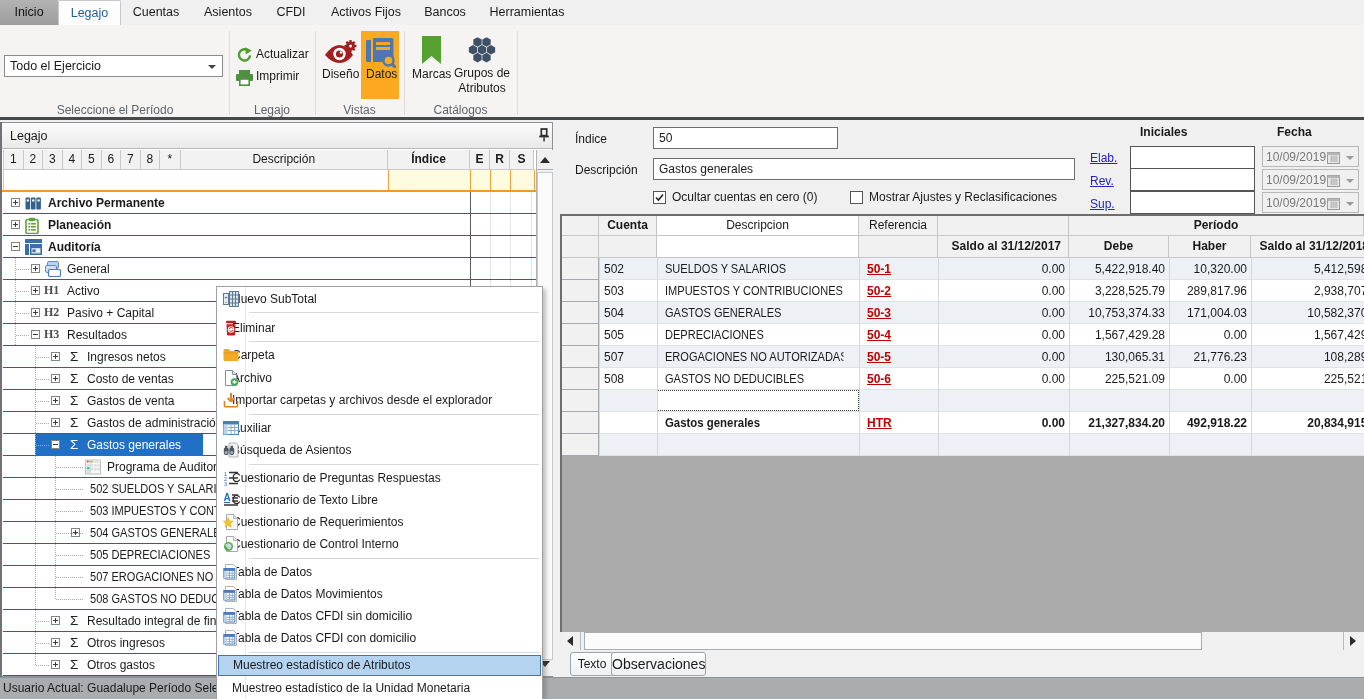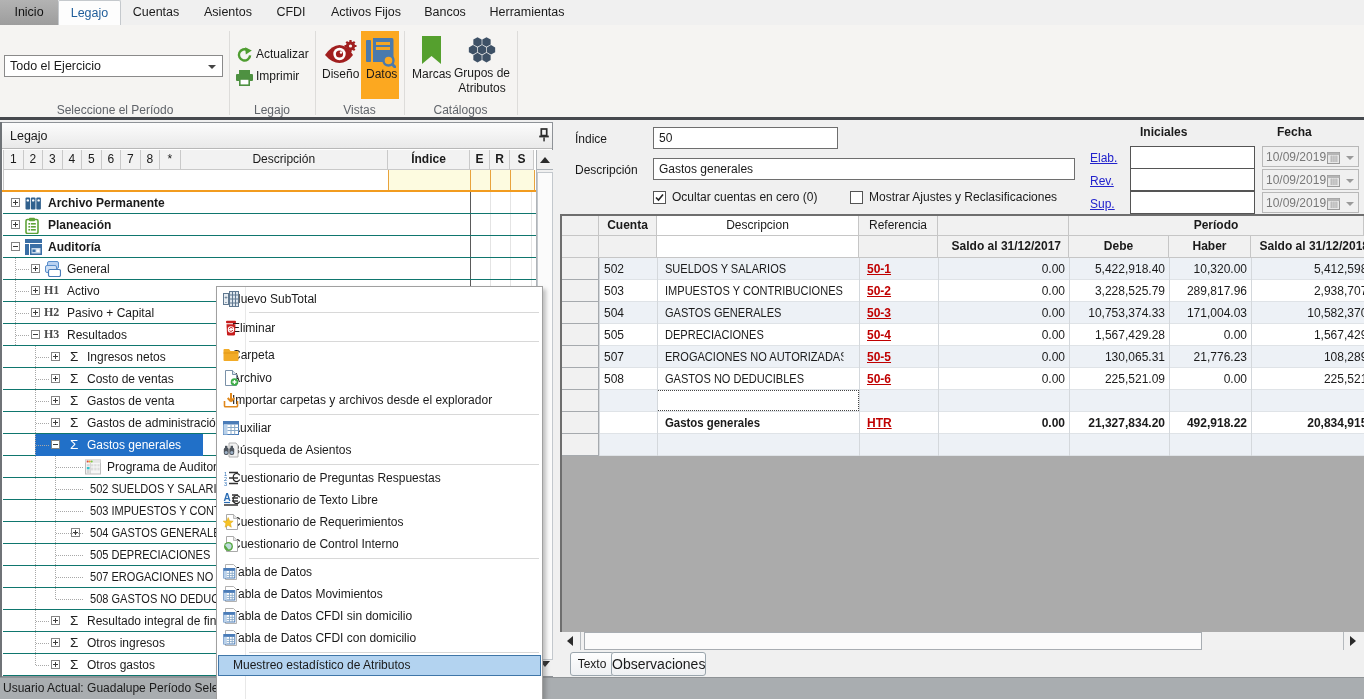--- a/index.html
+++ b/index.html
@@ -599,16 +599,17 @@
  </svg></div>Tabla de Datos CFDI sin domicilio</div>
 <div class="mi" style="top:340.0px;"><div class="mico"><svg width="16" height="16" viewBox="0 0 16 16">
    <path d="M2.5 0.5 H10.5 L13.5 3.5 V15.5 H2.5 Z" fill="#fff" stroke="#a9a9a9" stroke-width="0.9"></path>
    <rect x="0.8" y="4.5" width="11" height="9.5" fill="#fff" stroke="#4a7cb8" stroke-width="1"></rect>
    <rect x="0.8" y="4.5" width="11" height="2.4" fill="#4a7cb8"></rect>
    <rect x="0.8" y="6.9" width="3" height="7.1" fill="#b9d1ea"></rect>
    <path d="M3.8 9.3 H11.8 M3.8 11.6 H11.8 M6.5 6.9 V14 M9.2 6.9 V14" stroke="#88a9c8" stroke-width="0.9"></path>
  </svg></div>Tabla de Datos CFDI con domicilio</div>
 <div class="msep" style="top:365.0px;"></div>
 <div class="mi" style="top:368.0px; background:#b3d3f0; border:1px solid #3f76a8; width:323px; height:21px; line-height:19px;">Muestreo estadístico de Atributos</div>
+<div class="mi" style="top:390.0px;">Muestreo estadístico de la Unidad Monetaria</div>
 </div>
 
 <div id="statusl" class="abs">Usuario Actual: Guadalupe Período Selec</div>
 <div id="statusr" class="abs"></div>
 
 </body></html>

